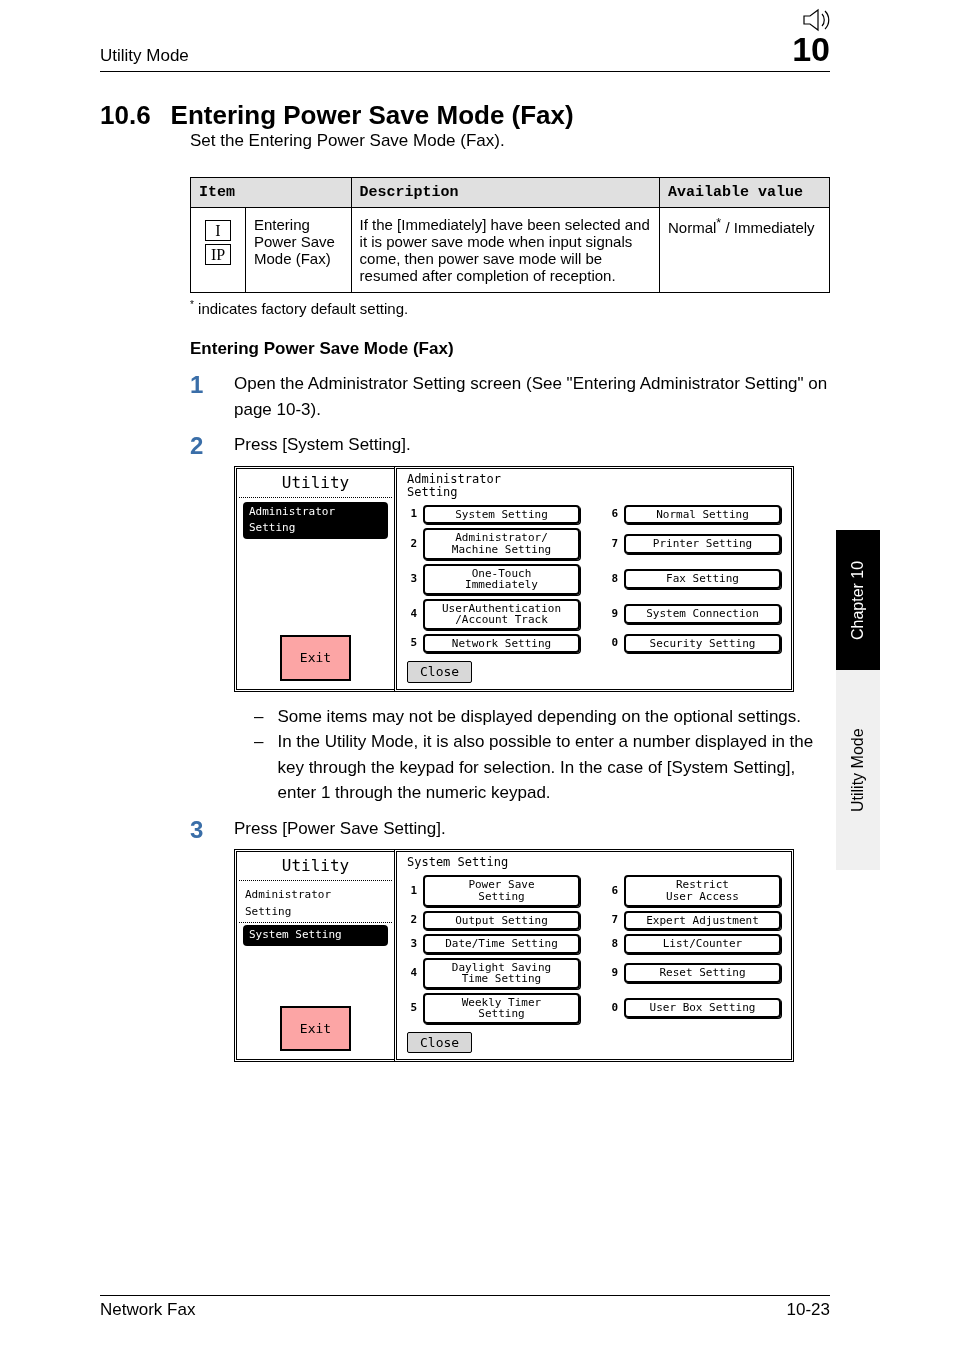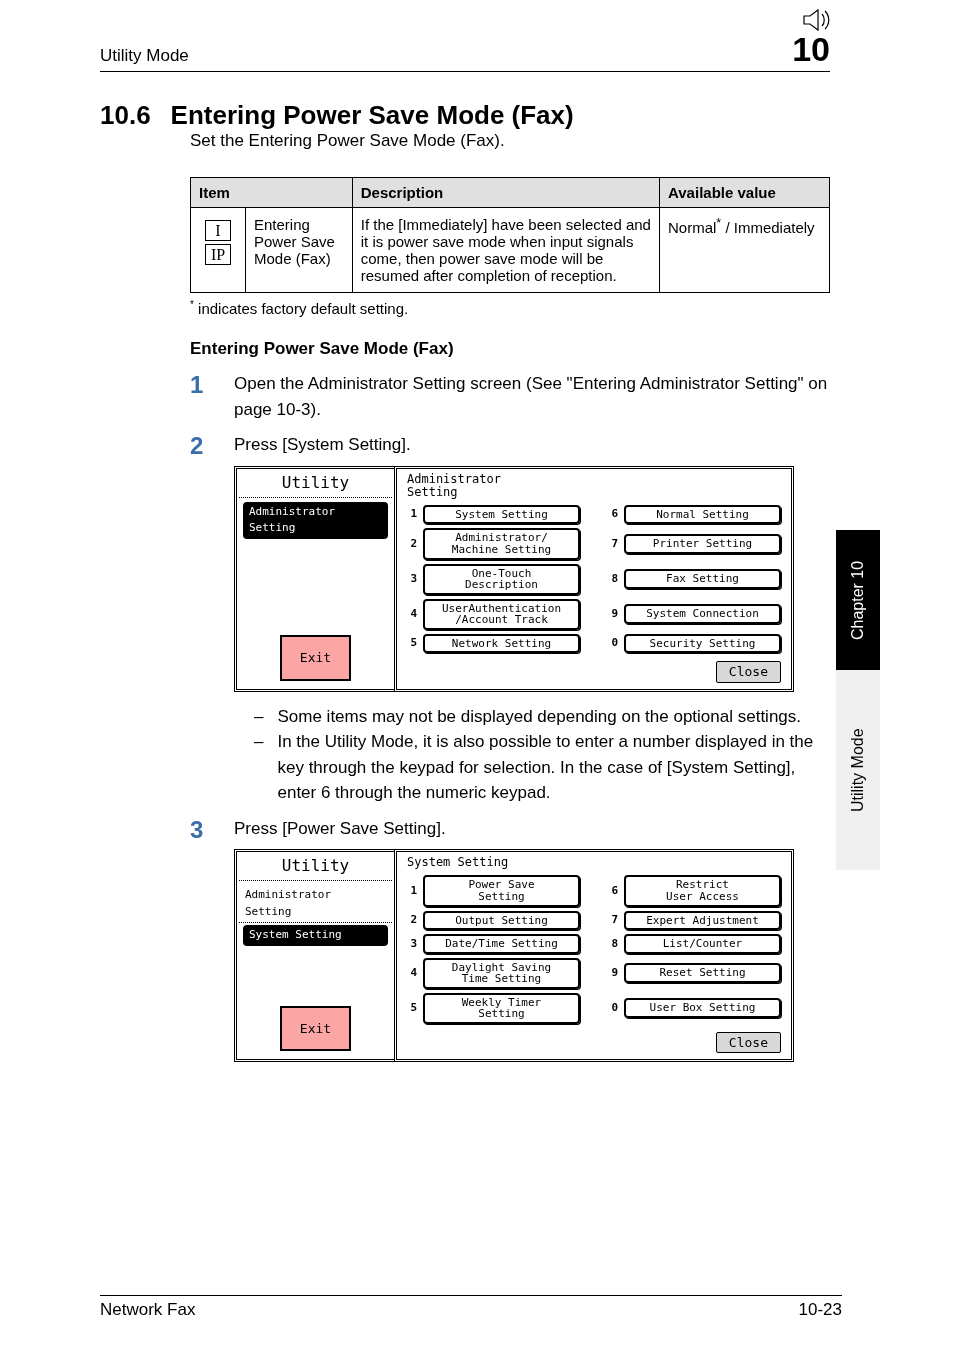--- a/index.html
+++ b/index.html
@@ -32,21 +32,21 @@
   .section-title { font-size: 26px; font-weight: bold; }
   .indent-main { margin-left: 90px; }
   .lead { font-size: 17px; }
 
   table.spec {
     width: 100%; border-collapse: collapse; margin-top: 26px;
     font-size: 15px;
   }
   table.spec th {
     background: #e0e0e0; text-align: left; font-weight: bold;
-    border: 1px solid #000; padding: 6px 8px;
+    border: 1px solid #000; padding: 6px 8px; font-family: Liberation Mono, monospace;
   }
   table.spec td {
     border: 1px solid #000; padding: 8px; vertical-align: top;
   }
   .iip {
     border: 1px solid #000; width: 26px; text-align: center;
     font-family: "Times New Roman", serif; font-size: 16px; margin-bottom: 3px;
     display:block;
   }
   .iip-wrap { line-height: 1.2; padding: 4px 6px;}
@@ -115,21 +115,21 @@
     display:flex; align-items:center; gap:6px;
     font-family: monospace; font-size: 11px;
   }
   .pbtn .n { font-weight:bold; width:10px; text-align:right;}
   .pbtn .lb {
     flex:1; border: 2px solid #000; border-radius: 4px;
     text-align:center; padding: 2px 2px;
     box-shadow: 1px 1px 0 #000;
     white-space: pre; line-height:1.05;
   }
-  .close-row { display:flex; justify-content:flex-end; margin-top:8px;}
+  .close-row { display:flex; justify-content:flex-start; margin-top:8px;}
   .close-btn {
     font-family: monospace; font-size:13px;
     border: 1px solid #000; background:#d8d8d8;
     padding: 0 12px; border-radius:2px;
   }
 
   .thumb-tab {
     position: absolute; right: 0; top: 530px;
     width: 44px; height: 340px;
     display:flex; flex-direction: column;
@@ -141,21 +141,21 @@
     font-size:16px;
   }
   .thumb-bot {
     background:#f0f0f0; color:#000; flex:1;
     writing-mode: vertical-rl; transform: rotate(180deg);
     display:flex; align-items:center; justify-content:center;
     font-size:16px;
   }
 
   .footer {
-    position:absolute; bottom: 32px; left: 100px; right: 38px;
+    position:absolute; bottom: 32px; left: 100px; right: 50px;
     border-top:1px solid #000; font-size:17px;
     display:flex; justify-content:space-between; padding-top:4px;
   }
 </style>
 </head>
 <body>
 
 <div class="page">
 
   <div class="speaker">
@@ -247,21 +247,21 @@
                   <span class="lb">Administrator/
 Machine Setting</span>
                 </div>
               <div class="pbtn">
                   <span class="n">7</span>
                   <span class="lb">Printer Setting</span>
                 </div>
               <div class="pbtn">
                   <span class="n">3</span>
                   <span class="lb">One-Touch
-Description</span>
+Immediately</span>
                 </div>
               <div class="pbtn">
                   <span class="n">8</span>
                   <span class="lb">Fax Setting</span>
                 </div>
               <div class="pbtn">
                   <span class="n">4</span>
                   <span class="lb">UserAuthentication
 /Account Track</span>
                 </div>
@@ -282,21 +282,21 @@
                 <div class="close-btn">Close</div>
               </div>
           </div>
         </div>
 
         <ul class="bullets">
           <li>
               <span>Some items may not be displayed depending on the optional settings.</span>
             </li>
           <li>
-              <span>In the Utility Mode, it is also possible to enter a number displayed in the key through the keypad for selection. In the case of [System Setting], enter 6 through the numeric keypad.</span>
+              <span>In the Utility Mode, it is also possible to enter a number displayed in the key through the keypad for selection. In the case of [System Setting], enter 1 through the numeric keypad.</span>
             </li>
         </ul>
       </div>
     </li>
 
     <li>
       <span class="num">3</span>
       <div class="body">
         <div>Press [Power Save Setting].</div>
 

